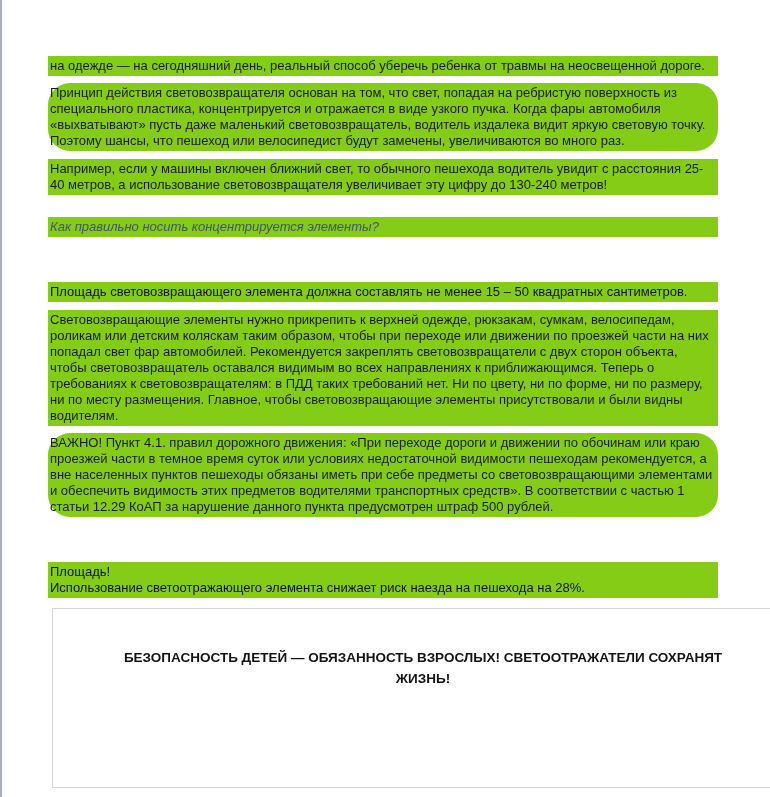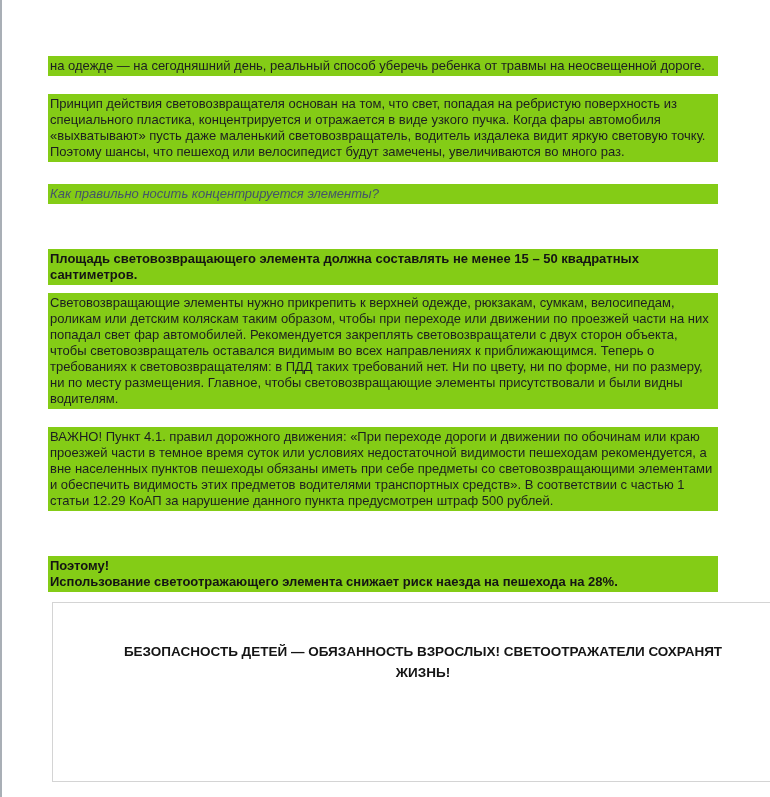--- a/index.html
+++ b/index.html
@@ -28,23 +28,23 @@
     width: 670px;
   }
   .para {
     background: #84cc16;
     font-size: 13px;
     line-height: 16px;
     padding: 2px 2px;
     margin: 0;
   }
   .gap-s  { margin-top: 8px; }
-  .gap-m  { margin-top: 18px; }
+  .gap-m  { margin-top: 7px; border-radius: 22px; }
   .gap-l  { margin-top: 22px; }
-  .para.bold { font-weight: bold; color: #141414; margin-top: 45px; }
+  .para.bold { font-weight: normal; color: #141414; margin-top: 45px; }
   .para.italic-head {
     font-style: italic;
     font-weight: normal;
     color: #44546a;
   }
   .banner-box {
     margin-top: 10px;
     margin-left: 4px;
     width: 742px;
     height: 180px;
@@ -67,31 +67,32 @@
 <body>
 
 <div class="window-left-edge"></div>
 
 <div class="doc">
 
   <p class="para">на одежде — на сегодняшний день, реальный способ уберечь ребенка от травмы на неосвещенной дороге.</p>
 
   <p class="para gap-m">Принцип действия световозвращателя основан на том, что свет, попадая на ребристую поверхность из специального пластика, концентрируется и отражается в виде узкого пучка. Когда фары автомобиля «выхватывают» пусть даже маленький световозвращатель, водитель издалека видит яркую световую точку. Поэтому шансы, что пешеход или велосипедист будут замечены, увеличиваются во много раз.</p>
 
+  <p class="para gap-s">Например, если у машины включен ближний свет, то обычного пешехода водитель увидит с расстояния 25-40 метров, а использование световозвращателя увеличивает эту цифру до 130-240 метров!</p>
 
   <p class="para italic-head gap-l">Как правильно носить концентрируется элементы?</p>
 
   <p class="para bold gap-s">Площадь световозвращающего элемента должна составлять не менее 15 – 50 квадратных сантиметров.</p>
 
   <p class="para gap-s">Световозвращающие элементы нужно прикрепить к верхней одежде, рюкзакам, сумкам, велосипедам, роликам или детским коляскам таким образом, чтобы при переходе или движении по проезжей части на них попадал свет фар автомобилей. Рекомендуется закреплять световозвращатели с двух сторон объекта, чтобы световозвращатель оставался видимым во всех направлениях к приближающимся. Теперь о требованиях к световозвращателям: в ПДД таких требований нет. Ни по цвету, ни по форме, ни по размеру, ни по месту размещения. Главное, чтобы световозвращающие элементы присутствовали и были видны водителям.</p>
 
   <p class="para gap-m">ВАЖНО! Пункт 4.1. правил дорожного движения: «При переходе дороги и движении по обочинам или краю проезжей части в темное время суток или условиях недостаточной видимости пешеходам рекомендуется, а вне населенных пунктов пешеходы обязаны иметь при себе предметы со световозвращающими элементами и обеспечить видимость этих предметов водителями транспортных средств». В соответствии с частью 1 статьи 12.29 КоАП за нарушение данного пункта предусмотрен штраф 500 рублей.</p>
 
   <p class="para bold gap-s">
-    <span>Поэтому!</span><br>
+    <span>Площадь!</span><br>
     <span>Использование светоотражающего элемента снижает риск наезда на пешехода на 28%.</span>
   </p>
 
   <div class="banner-box">
     <div class="banner-text">БЕЗОПАСНОСТЬ ДЕТЕЙ — ОБЯЗАННОСТЬ ВЗРОСЛЫХ! СВЕТООТРАЖАТЕЛИ СОХРАНЯТ ЖИЗНЬ!</div>
   </div>
 
 </div>
 
 </body></html>

